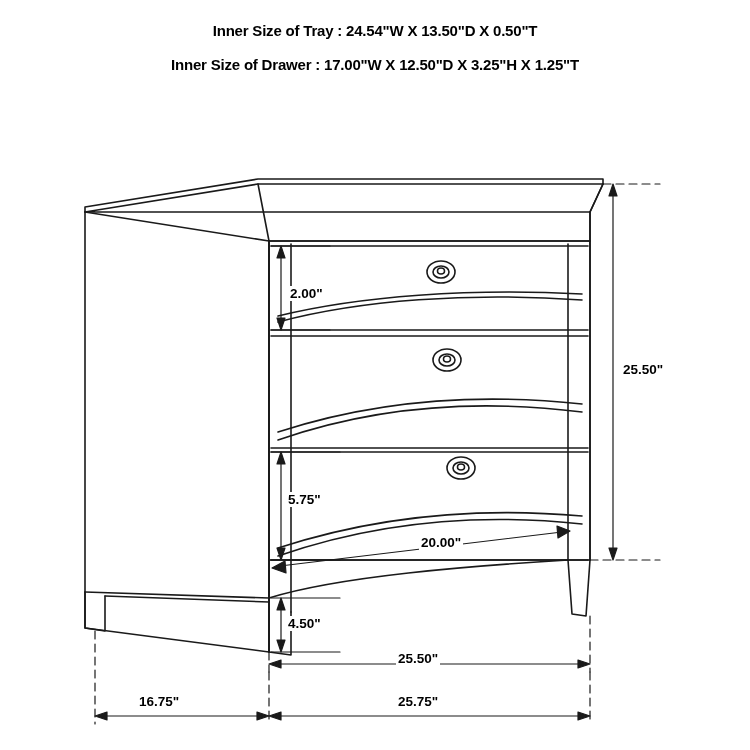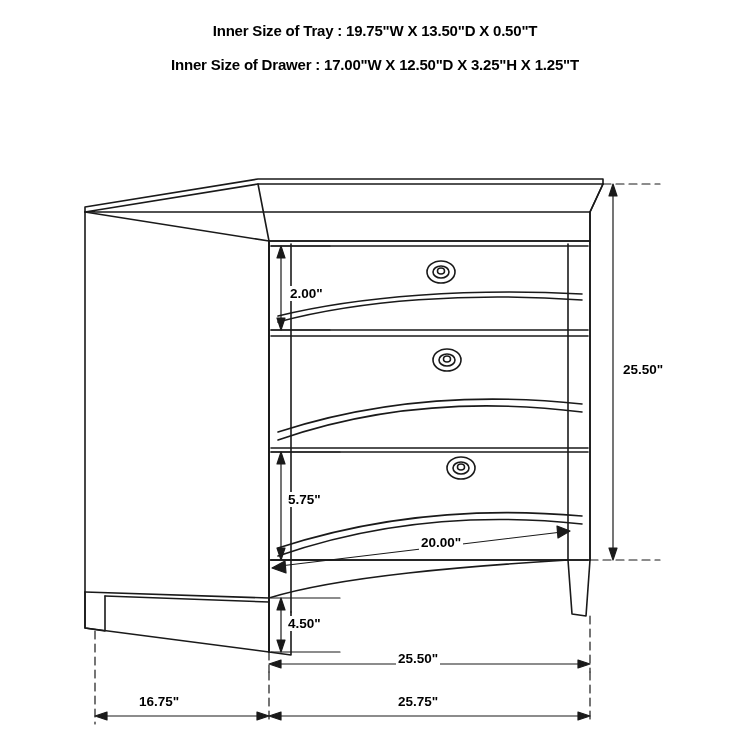--- a/index.html
+++ b/index.html
@@ -43,21 +43,21 @@
     background: #ffffff;
     padding: 0 2px;
     white-space: nowrap;
   }
 </style>
 </head>
 <body>
 
 <div id="page">
 
-  <div class="header-text" id="hdr1">Inner Size of Tray : 19.75"W X 13.50"D X 0.50"T</div>
+  <div class="header-text" id="hdr1">Inner Size of Tray : 24.54"W X 13.50"D X 0.50"T</div>
   <div class="header-text" id="hdr2">Inner Size of Drawer : 17.00"W X 12.50"D X 3.25"H X 1.25"T</div>
 
   <svg id="drawing" viewBox="0 0 750 750">
     <g fill="none" stroke="#1a1a1a" stroke-width="1.6" stroke-linejoin="round" stroke-linecap="round">
 
       <g>
         <path d="M 85,212 L 258,184 L 603,184 L 590,212 Z"></path>
         <path d="M 85,212 L 85,207 L 258,179 L 603,179 L 603,184"></path>
       </g>
 

